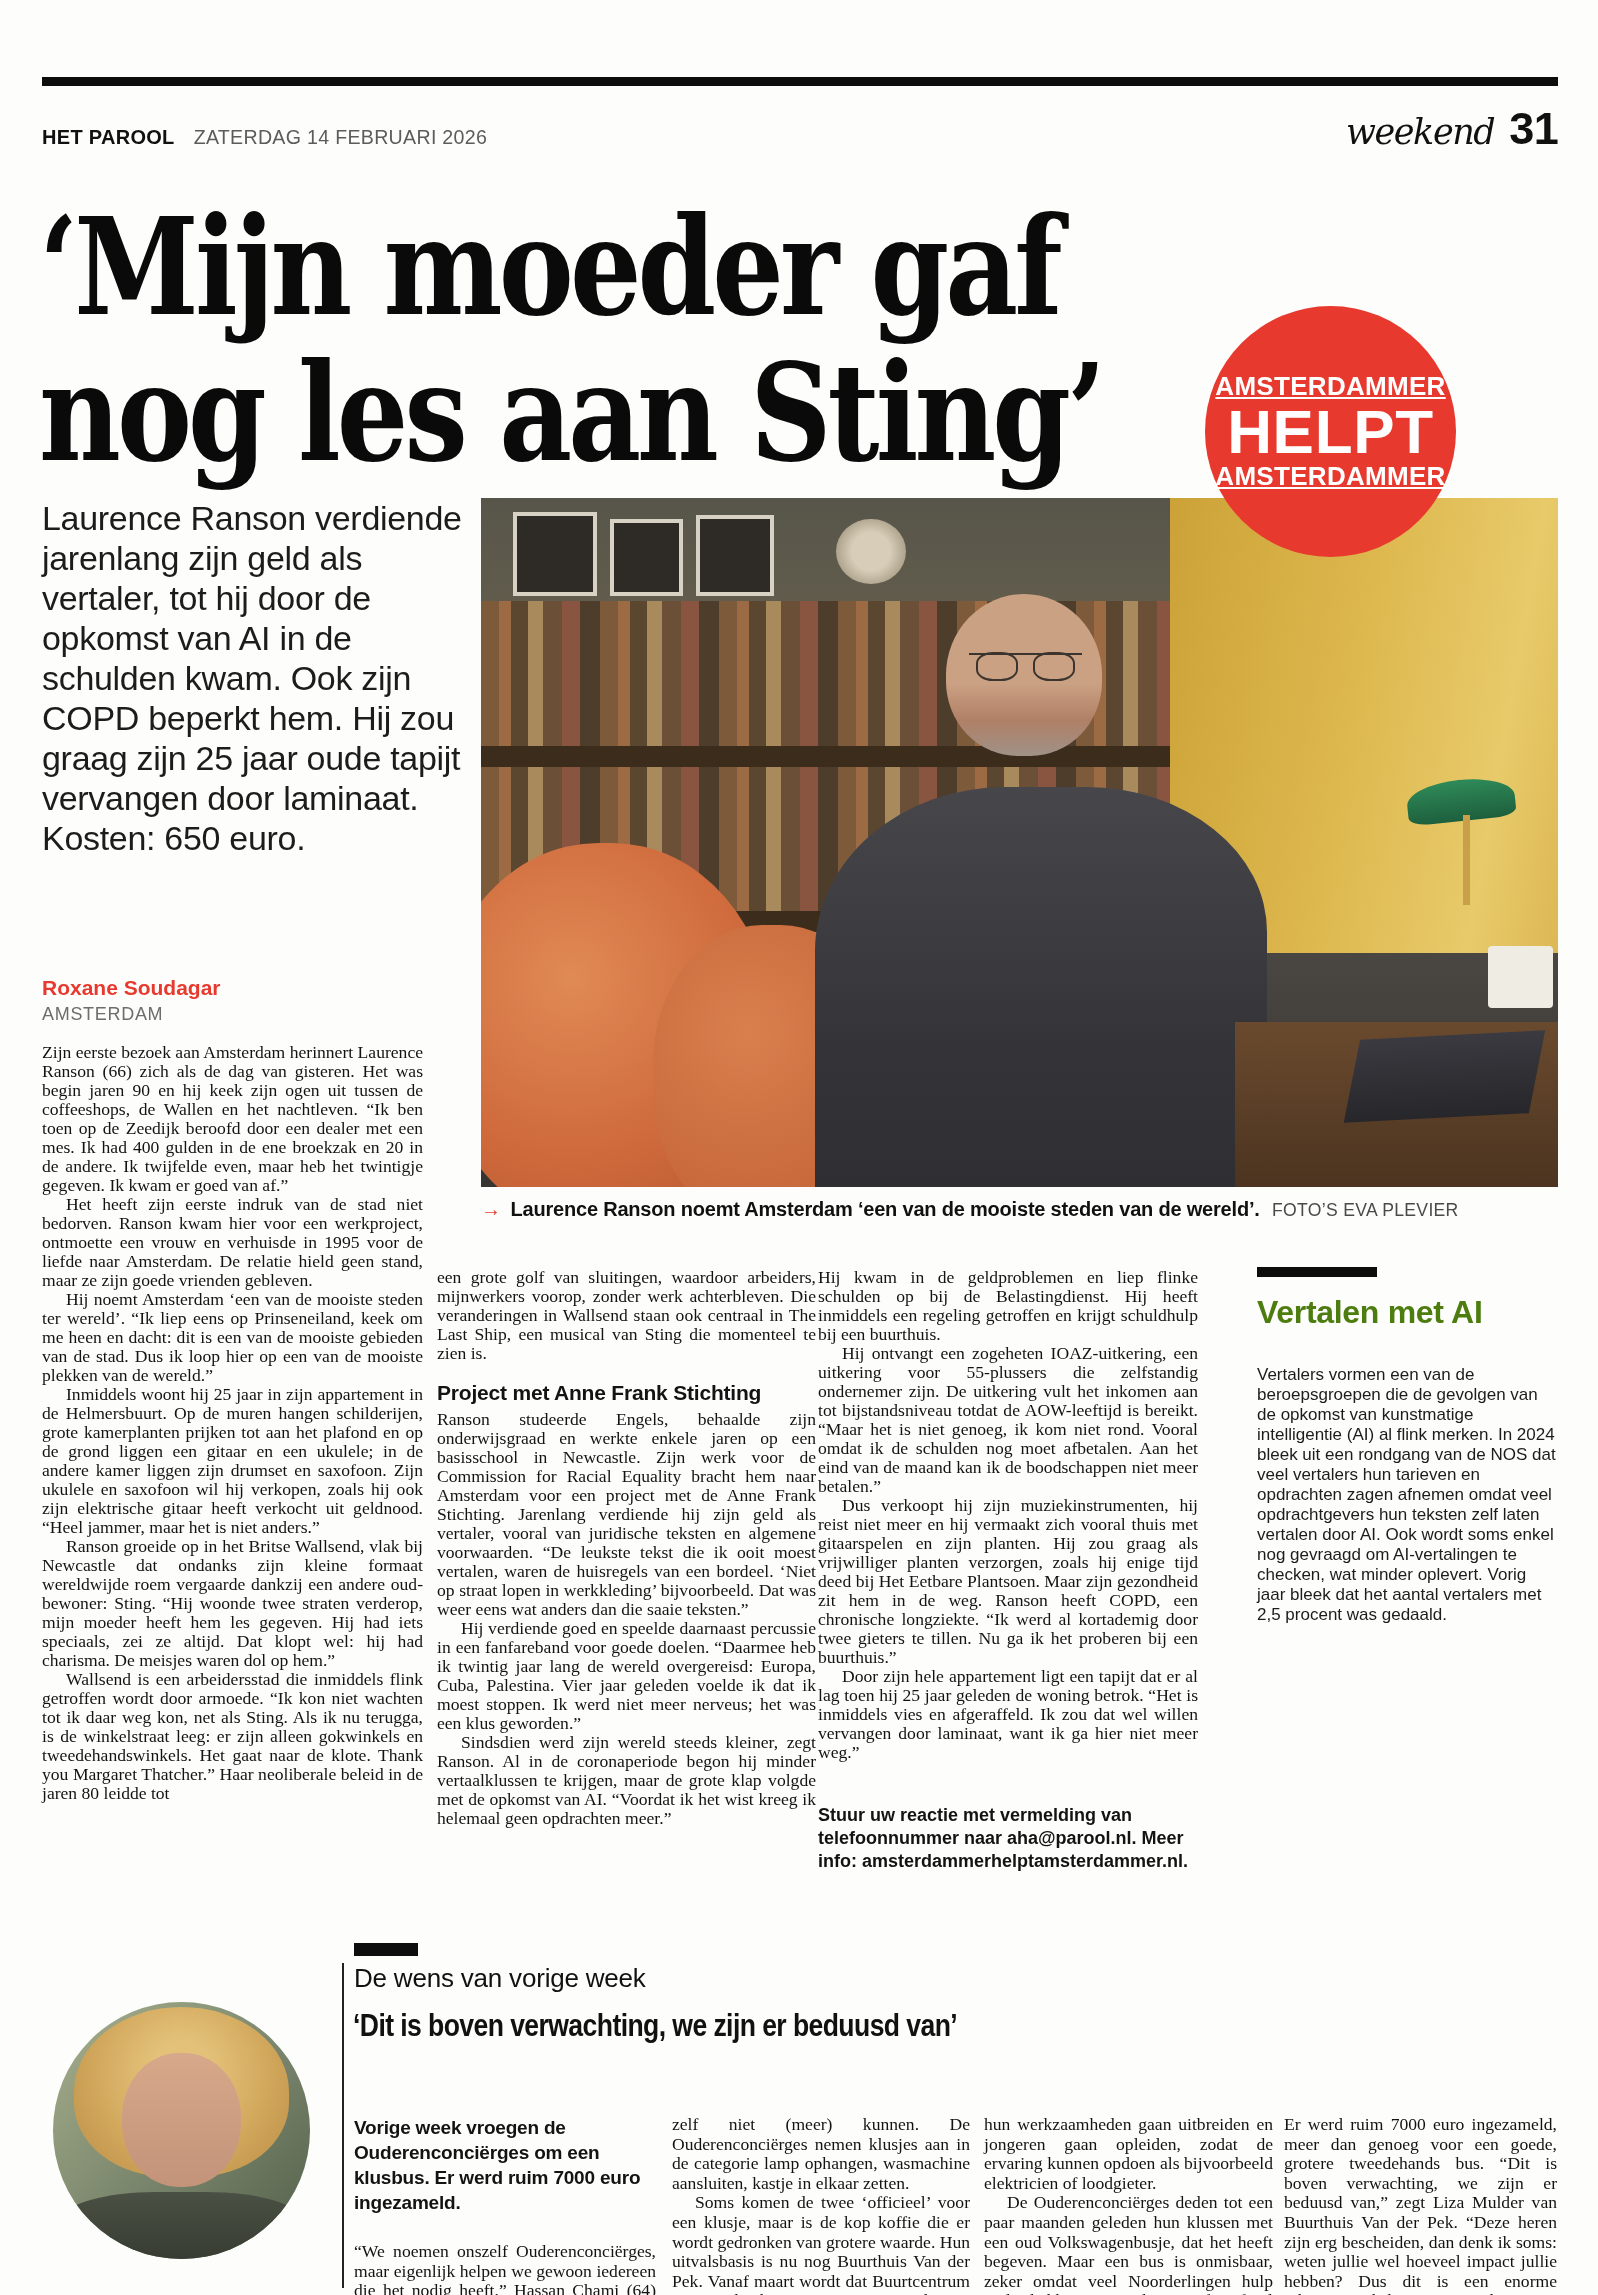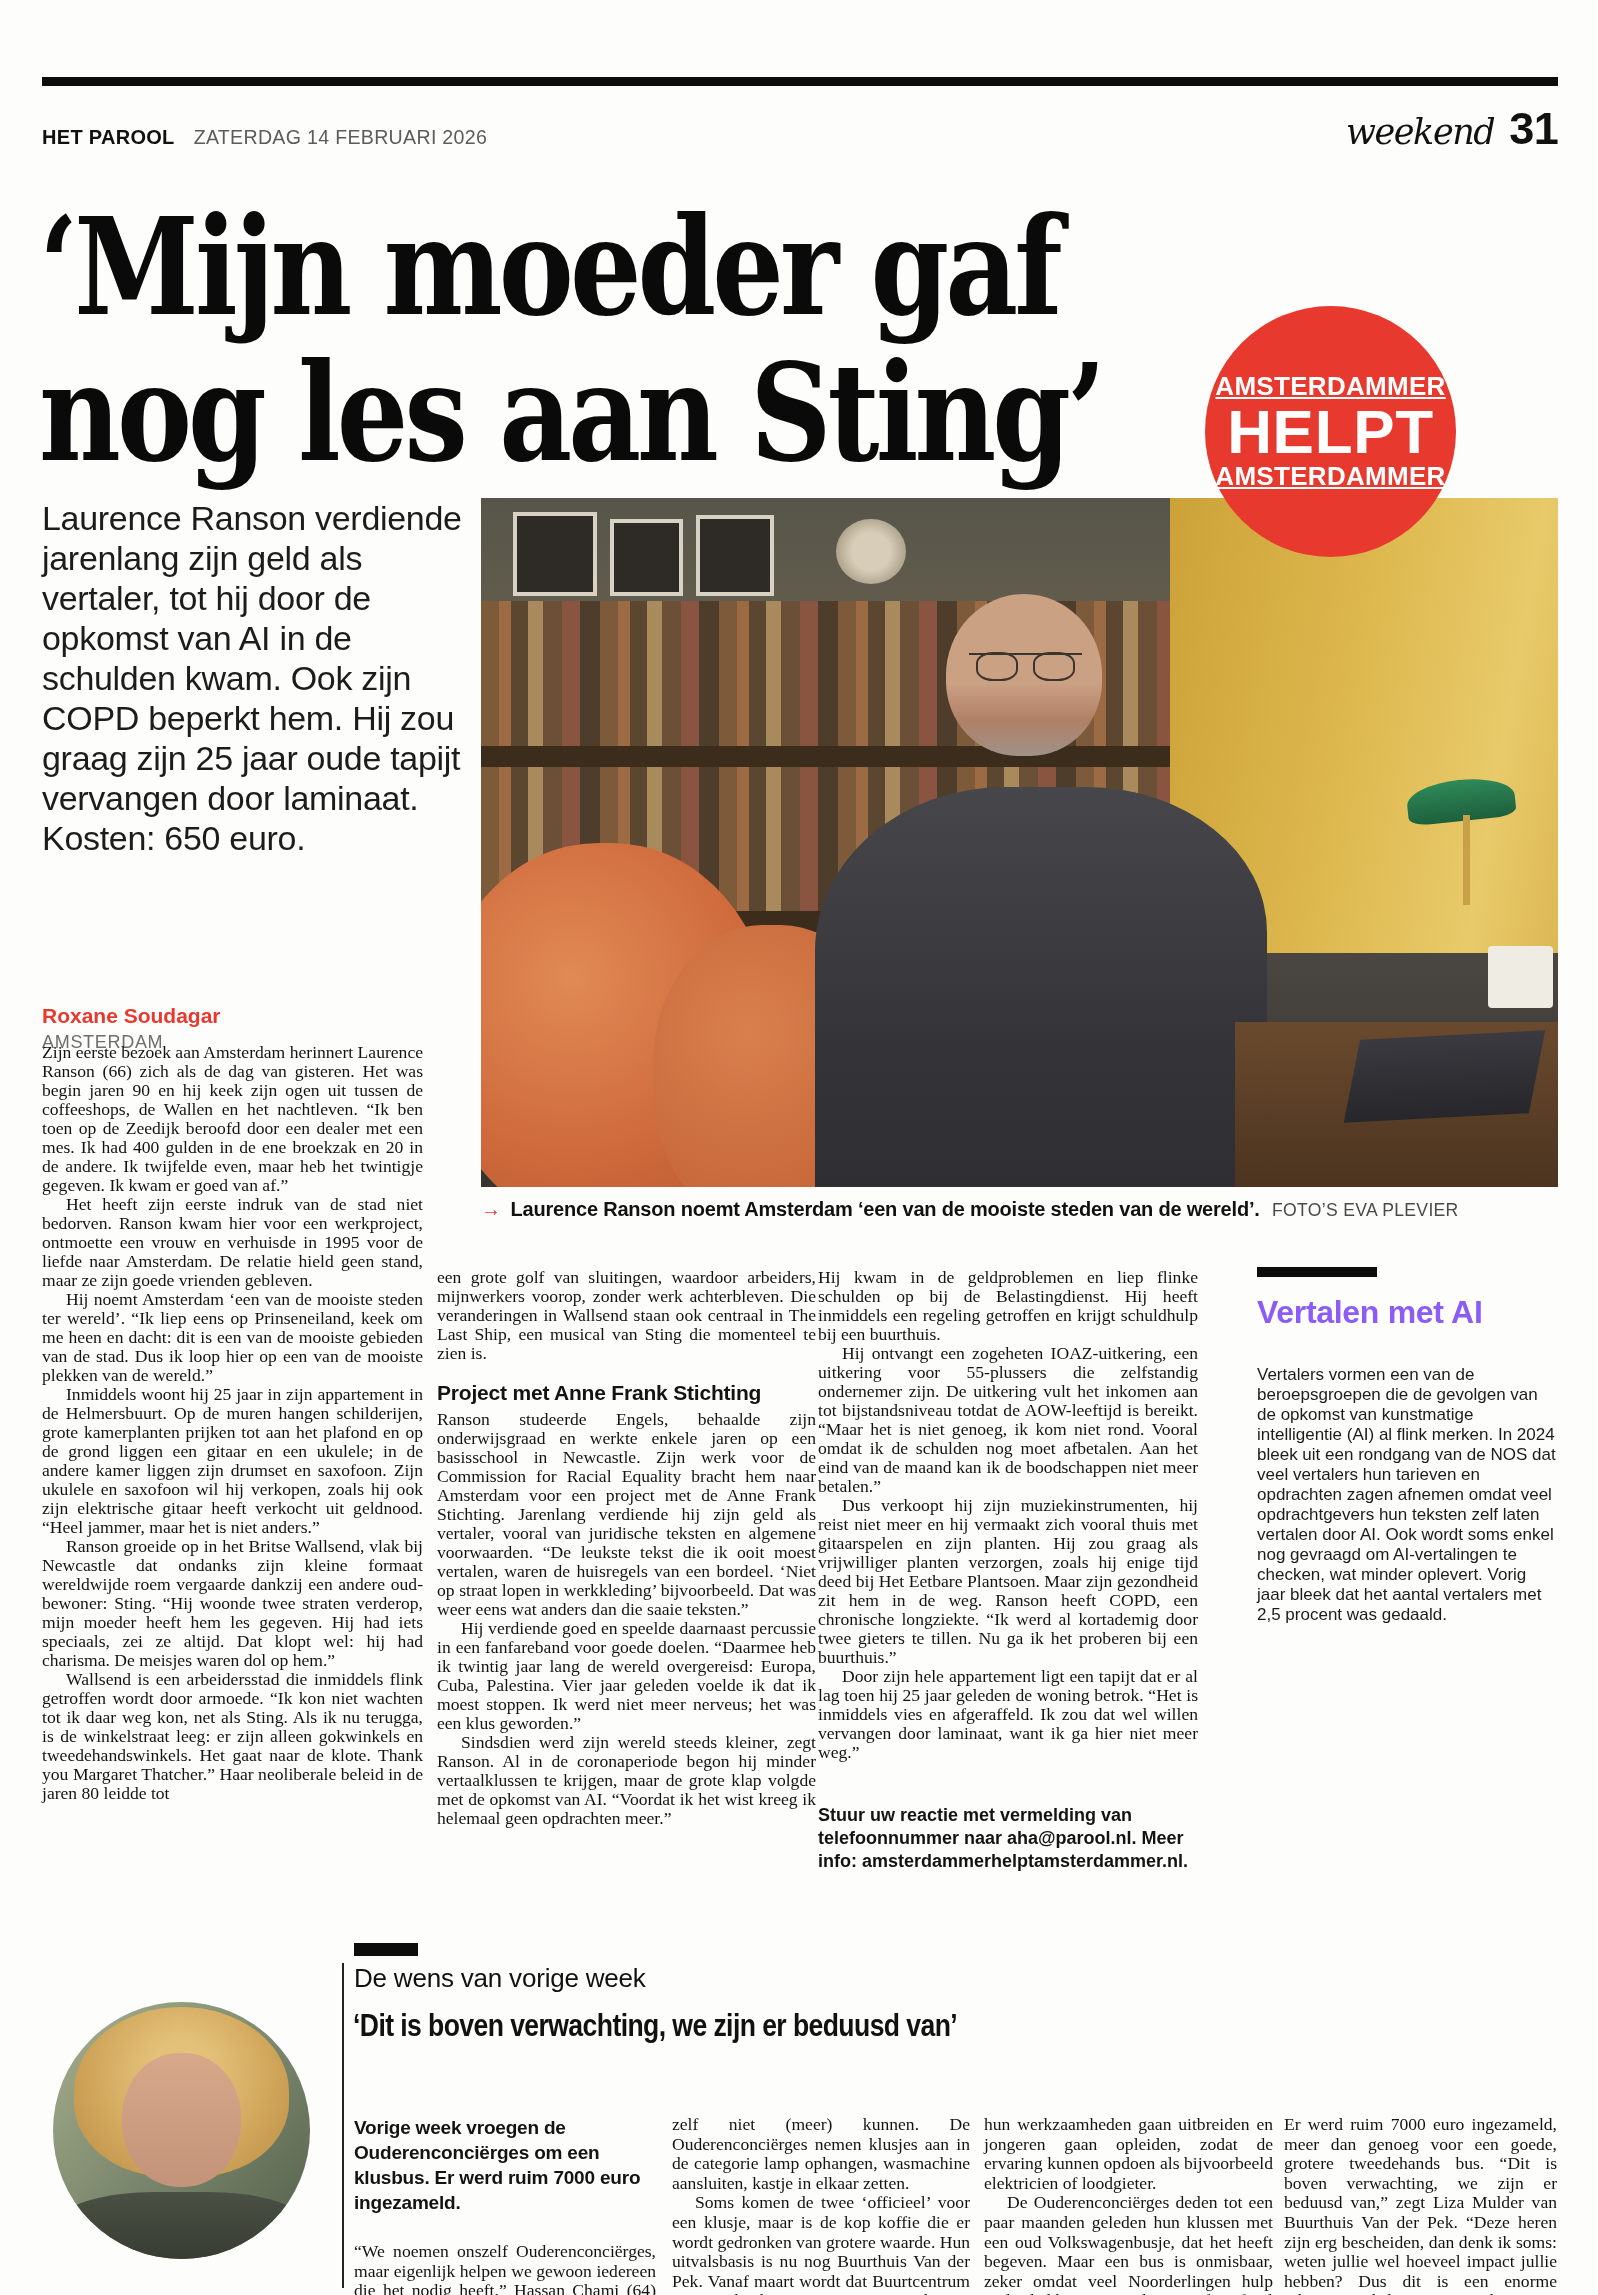--- a/index.html
+++ b/index.html
@@ -48,34 +48,34 @@
   .ph-laptop{right:2%;bottom:10%;width:17%;height:12%;background:linear-gradient(#3a3a40,#26262b);transform:skewX(-14deg) rotate(-3deg);}
   .ph-tissue{right:.5%;bottom:26%;width:6%;height:9%;background:#efece4;border-radius:4px;}
   .ph-plate{left:33%;top:3%;width:6.5%;height:9.5%;background:radial-gradient(circle,#d8cdb8 40%,#8a7f68);border-radius:50%;}
   
   .caption{left:481px; top:1198px; width:1077px; font-size:20px;}
   .cap-arrow{color:#e8392e; font-weight:bold; margin-right:9.5px;}
   .cap-bold{font-weight:bold; letter-spacing:-0.2px;}
   .cap-credit{font-size:17.6px; color:#4a4a4a; margin-left:6.8px; letter-spacing:0.3px;}
   
   .byline{left:42px; top:976px;}
-  .byline .author{color:#e8392e; font-weight:bold; font-size:21px;margin-top:28px;}
+  .byline .author{color:#e8392e; font-weight:bold; font-size:21px;}
   .byline .city{color:#6d6d6d; font-size:18px; letter-spacing:0.7px; margin-top:4px;}
   
   .bodycol{font-family:"Liberation Serif", serif; font-size:17.6px; line-height:19px; text-align:justify; color:#131313;}
   .bodycol p{margin:0;}
   .bodycol p.ind{text-indent:24px;}
   .col1{left:42px;  top:1043px; width:381px; height:844px;}
   .col2{left:437px; top:1268px; width:379px; height:682px;}
   .col3{left:818px;top:1268px; width:380px; height:682px;}
   .subhead{font-family:"Liberation Sans", sans-serif; font-weight:bold; font-size:21px; margin:20px 0 8px 0 !important; text-align:left; letter-spacing:-0.2px;}
   .contact{font-family:"Liberation Sans", sans-serif; font-weight:bold; font-size:18px; line-height:23px; margin-top:42px !important; text-align:left;}
   
   .sb-rule{left:1257px; top:1267px; width:120px; height:9.5px; background:#0d0d0d;}
-  .sb-title{left:1257px; top:1294px; width:300px; color:#8b5cf6; font-weight:bold; font-size:32px; letter-spacing:-0.3px;}
+  .sb-title{left:1257px; top:1294px; width:300px; color:#4d7c0f; font-weight:bold; font-size:32px; letter-spacing:-0.3px;}
   .sb-body{left:1257px; top:1365px; width:302px; font-size:17px; line-height:20px; color:#1c1c1c;}
   
   .vrule{left:342px; top:1963px; width:2px; height:325px; background:#222;}
   .kicker-sq{left:354px; top:1943px; width:64px; height:13px; background:#0d0d0d;}
   .kicker{left:354px; top:1963px; font-size:26px; letter-spacing:-0.2px;}
   .bot-headline{left:353px; top:2007px; width:1188px; font-weight:bold; font-size:32px; letter-spacing:-0.7px; transform:scaleX(.83); transform-origin:left; white-space:nowrap;}
   .portrait{left:53px; top:2002px; width:257px; height:257px; border-radius:50%; overflow:hidden;
             background:linear-gradient(135deg,#a8b18e,#77836a 55%,#525f49);}
   .po{position:absolute;}
   .po-hair{left:8%;top:2%;width:84%;height:66%;background:radial-gradient(circle at 50% 38%,#e3c179 20%,#d3a95e 55%,#b98d44);border-radius:50% 50% 44% 44%;}

